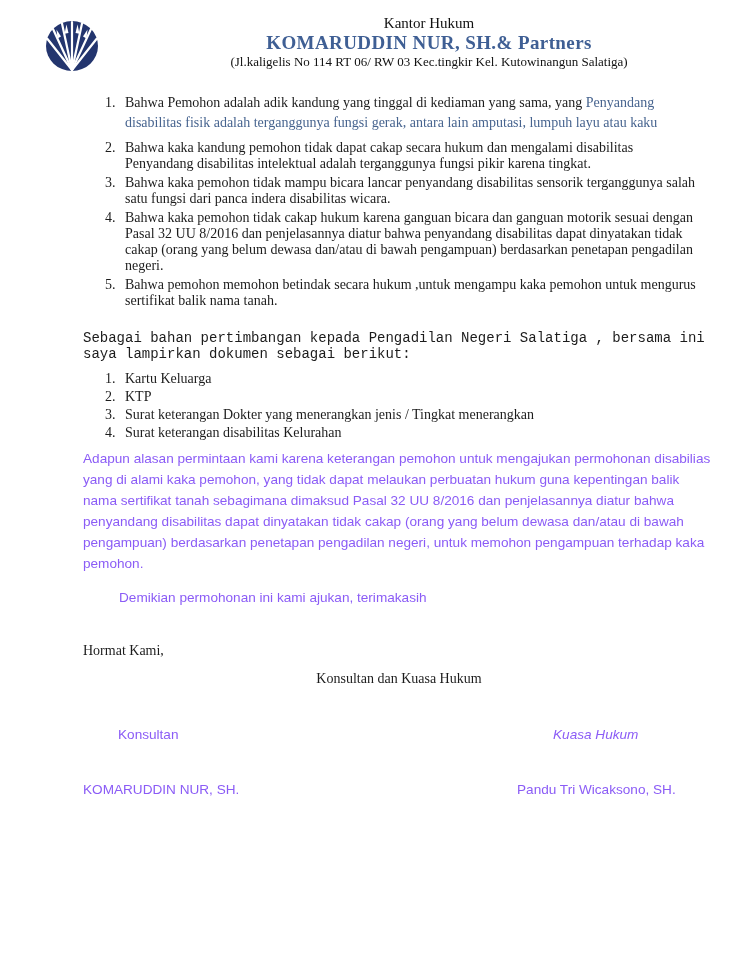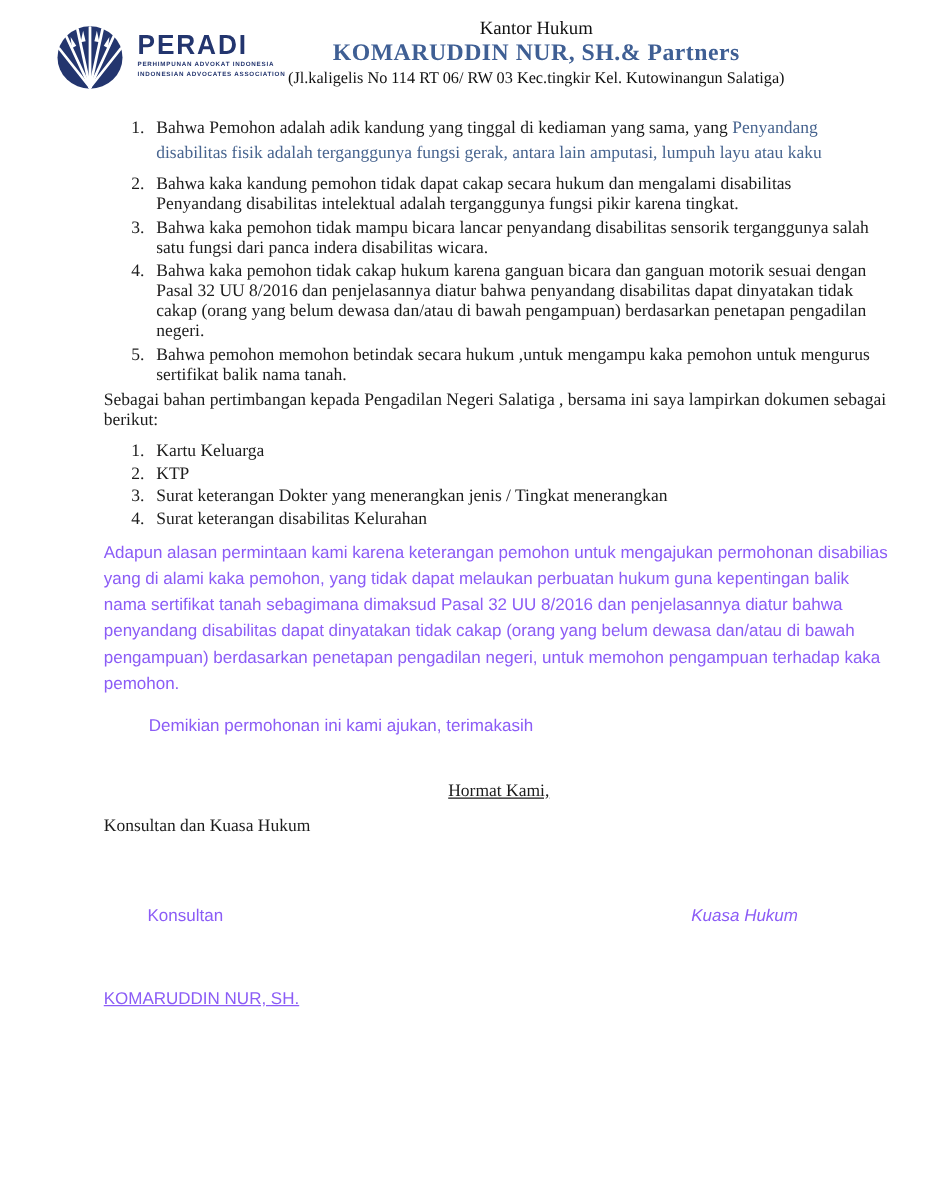--- a/index.html
+++ b/index.html
@@ -27,34 +27,34 @@
   
   .doc-body{position:absolute;left:83px;top:93px;width:632px;font-size:14px;line-height:16px;}
   .para{margin:0;}
   .intro{margin-bottom:13px;}
   .olist{margin:0;}
   .oitem{display:flex;margin-bottom:3px;}
   .oitem .num{flex:0 0 20px;text-align:left;margin-left:22px;}
   .oitem .itext{flex:1 1 auto;max-width:576px;}
   .ground-1{line-height:20px;margin-bottom:7px;}
   .hl{color:#47648F;}
-  .attach-head{margin-top:4px;margin-bottom:9px;max-width:640px;}
+  .attach-head{margin-top:21px;margin-bottom:9px;max-width:640px;font-family:Liberation Mono, monospace;}
   .attach .oitem{margin-bottom:2px;}
   
   .sans{font-family:"Liberation Sans",sans-serif;font-size:13.6px;line-height:21px;color:#8b5cf6;}
   .reason{margin-top:7px;max-width:640px;}
   .closing-line{margin-top:16px;line-height:16px;margin-left:36px;}
-  .salutation{margin-top:37px;text-align:center;line-height:16px;text-decoration:underline;}
-  .capacity{margin-top:12px;text-align:left;line-height:16px;}
+  .salutation{margin-top:37px;line-height:16px;}
+  .capacity{margin-top:12px;text-align:center;line-height:16px;}
   .sig-row{position:relative;height:16px;}
-  .roles-row{margin-top:52px;}
+  .roles-row{margin-top:37px;}
   .names-row{margin-top:39px;}
   .sig-left-role{position:absolute;left:35px;top:0;}
   .sig-right-role{position:absolute;left:470px;top:0;font-style:italic;}
-  .sig-left-name{position:absolute;left:0;top:11px;text-decoration:underline;}
+  .sig-left-name{position:absolute;left:0;top:0;}
   .sig-right-name{position:absolute;left:434px;top:0;}
 </style>
 </head>
 <body>
 
 <div class="page">
 
   <div class="letterhead">
     <div class="logo">
       <svg class="logo-mark" viewBox="0 0 58 54" xmlns="http://www.w3.org/2000/svg">
@@ -68,25 +68,20 @@
           <line x1="27" y1="50" x2="2.5" y2="19"></line>
           <line x1="27" y1="50" x2="51.5" y2="19"></line>
         </g>
         <g fill="#ffffff">
           <polygon points="21.5,4.5 23.5,13 19.5,13.8"></polygon>
           <polygon points="32.5,4.5 30.5,13 34.5,13.8"></polygon>
           <polygon points="11.5,9.5 16,16.5 12.5,18.5"></polygon>
           <polygon points="42.5,9.5 38,16.5 41.5,18.5"></polygon>
         </g>
       </svg>
-      <div class="logo-wordblock">
-        <div class="logo-brand">PERADI</div>
-        <div class="logo-sub">PERHIMPUNAN ADVOKAT INDONESIA</div>
-        <div class="logo-sub">INDONESIAN ADVOCATES ASSOCIATION</div>
-      </div>
     </div>
     <div class="head-text">
       <div class="office-line">Kantor Hukum</div>
       <div class="firm-name">KOMARUDDIN NUR, SH.&amp; Partners</div>
       <div class="address-line">(Jl.kaligelis No 114 RT 06/ RW 03 Kec.tingkir Kel. Kutowinangun Salatiga)</div>
     </div>
   </div>
 
   <div class="doc-body">
 
@@ -142,16 +137,17 @@
     <div class="salutation">Hormat Kami,</div>
     <div class="capacity">Konsultan dan Kuasa Hukum</div>
 
     <div class="sig-row roles-row sans">
       <span class="sig-left-role">Konsultan</span>
       <span class="sig-right-role">Kuasa Hukum</span>
     </div>
 
     <div class="sig-row names-row sans">
       <span class="sig-left-name">KOMARUDDIN NUR, SH.</span>
+      <span class="sig-right-name">Pandu Tri Wicaksono, SH.</span>
     </div>
 
   </div>
 </div>
 
 </body></html>

